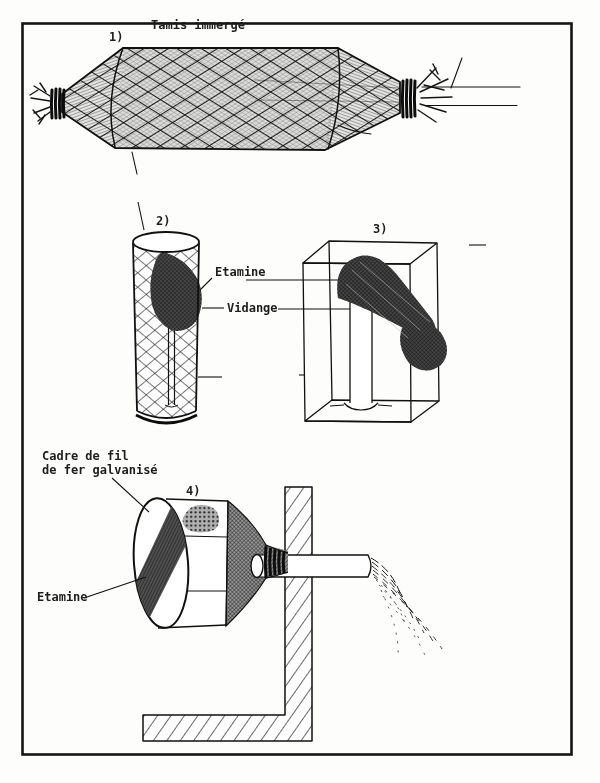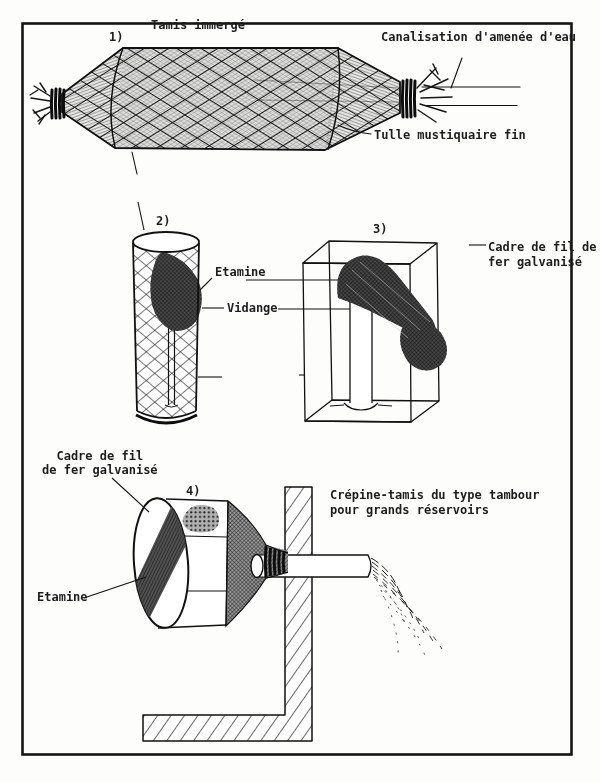--- a/index.html
+++ b/index.html
@@ -5,21 +5,21 @@
   html,body{margin:0;padding:0;background:#ffffff;}
   #page{
     position:relative;width:600px;height:783px;background:#fdfdfb;overflow:hidden;
     font-family:"DejaVu Sans Mono","Liberation Mono",monospace;
   }
   #art{position:absolute;left:0;top:0;}
   .lbl{
     position:absolute;font-size:12px;line-height:15px;font-weight:600;
     color:#1d1d1d;white-space:pre-line;letter-spacing:0px;
   }
-  .lh14{line-height:14px;text-align:center;}
+  .lh14{line-height:14px;}
 </style>
 </head>
 <body>
 
 <div id="page">
 
 <svg id="art" width="600" height="783" viewBox="0 0 600 783">
   <defs>
 
     <pattern id="pFineA" width="3.6" height="3.6" patternUnits="userSpaceOnUse" patternTransform="rotate(58)">
@@ -282,31 +282,25 @@
 
     <g stroke="#111" stroke-width="1.1" fill="none">
       <path d="M112,478 L149,512"></path>
       <path d="M84,598 L146,577"></path>
     </g>
   </g>
 </svg>
 
 <div class="lbl" style="left:109px;top:30px">1)</div>
 <div class="lbl" style="left:151px;top:18px">Tamis immergé</div>
-<div class="lbl" style="left:381px;top:30px">Canalisation d'amenée d'eau</div>
-<div class="lbl" style="left:374px;top:128px">Tulle mustiquaire fin</div>
 
 <div class="lbl" style="left:156px;top:214px">2)</div>
 <div class="lbl" style="left:215px;top:265px">Etamine</div>
 <div class="lbl" style="left:227px;top:301px">Vidange</div>
 
 <div class="lbl" style="left:373px;top:222px">3)</div>
-<div class="lbl" style="left:488px;top:240px">Cadre de fil de
-fer galvanisé</div>
 
 <div class="lbl lh14" style="left:42px;top:449px">Cadre de fil
 de fer galvanisé</div>
 <div class="lbl" style="left:186px;top:484px">4)</div>
-<div class="lbl" style="left:330px;top:488px">Crépine-tamis du type tambour
-pour grands réservoirs</div>
 <div class="lbl" style="left:37px;top:590px">Etamine</div>
 
 </div>
 
 </body></html>

